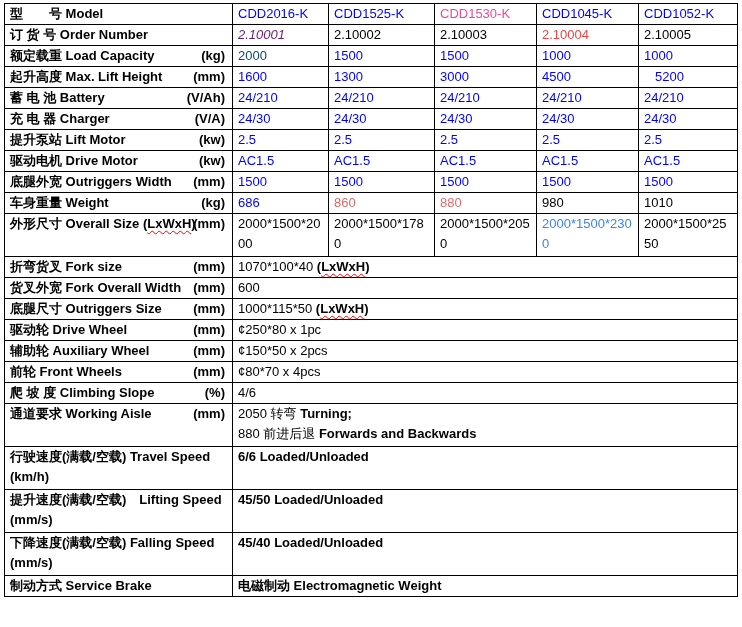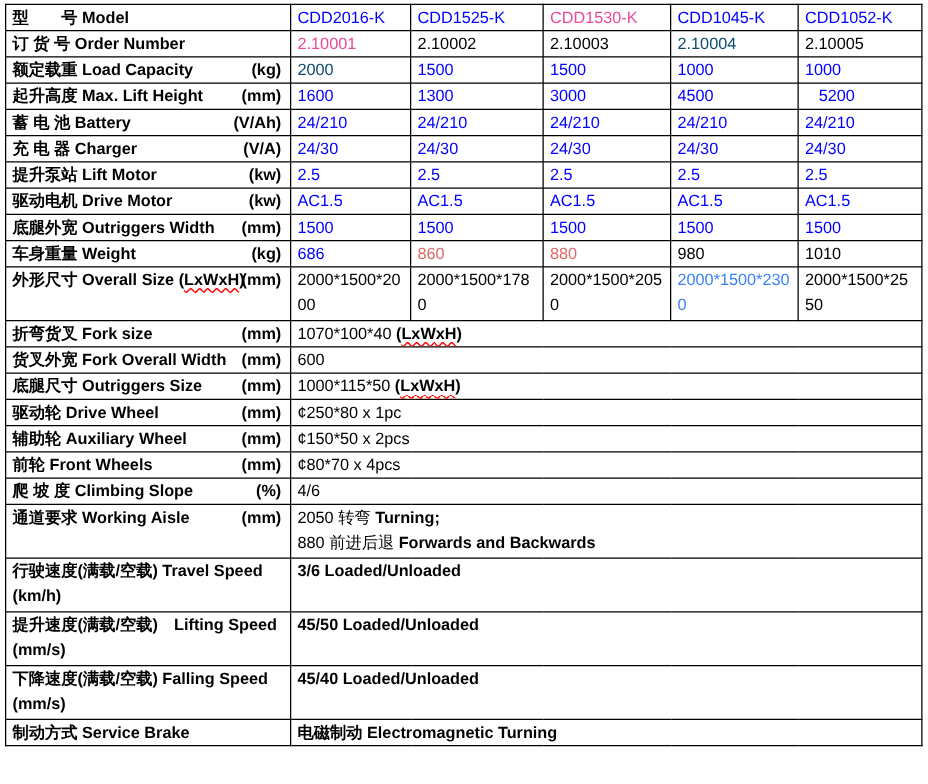--- a/index.html
+++ b/index.html
@@ -72,24 +72,24 @@
       <tr class="r-single">
         <td class="label-td"><span><span>型　　号 Model</span></span></td>
         <td class="val" style="color: rgb(0, 0, 255);">CDD2016-K</td>
         <td class="val" style="color: rgb(0, 0, 255);">CDD1525-K</td>
         <td class="val" style="color: #ec4899;">CDD1530-K</td>
         <td class="val" style="color: rgb(0, 0, 255);">CDD1045-K</td>
         <td class="val" style="color: rgb(0, 0, 255);">CDD1052-K</td>
       </tr>
       <tr class="r-single">
         <td class="label-td"><span><span>订 货 号 Order Number</span></span></td>
-        <td class="val" style="color: #ec4899;">2.10001</td>
+        <td class="val" style="color: #701a75; font-style: italic;">2.10001</td>
         <td class="val" style="color: rgb(0, 0, 0);">2.10002</td>
         <td class="val" style="color: rgb(0, 0, 0);">2.10003</td>
-        <td class="val" style="color: #0c4a6e;">2.10004</td>
+        <td class="val" style="color: #ef4444;">2.10004</td>
         <td class="val" style="color: rgb(0, 0, 0);">2.10005</td>
       </tr>
       <tr class="r-single">
         <td class="label-td"><span><span>额定载重 Load Capacity</span></span><span class="unit">(kg)</span></td>
         <td class="val" style="color: #0c4a6e; margin-top: 34px;">2000</td>
         <td class="val" style="color: rgb(0, 0, 255);">1500</td>
         <td class="val" style="color: rgb(0, 0, 255);">1500</td>
         <td class="val" style="color: rgb(0, 0, 255);">1000</td>
         <td class="val" style="color: rgb(0, 0, 255);">1000</td>
       </tr>
@@ -202,35 +202,35 @@
       <tr class="r-tall">
         <td class="label-td"><span><span>通道要求 Working Aisle</span></span><span class="unit">(mm)</span></td>
         <td colspan="5" class="val merged">
           <div class="vline"><span>2050 转弯 </span><span class="b">Turning;</span></div>
           <div class="vline"><span>880 前进后退 </span><span class="b">Forwards and Backwards</span></div>
         </td>
       </tr>
       <tr class="r-tall">
         <td class="label-td stacked"><span><span>行驶速度(满载/空载) Travel Speed</span></span><span class="unit">(km/h)</span></td>
         <td colspan="5" class="val merged">
-          <div class="vline"><span class="b">3/6 Loaded/Unloaded</span></div>
+          <div class="vline"><span class="b">6/6 Loaded/Unloaded</span></div>
         </td>
       </tr>
       <tr class="r-tall">
         <td class="label-td stacked"><span><span>提升速度(满载/空载)　Lifting Speed</span></span><span class="unit">(mm/s)</span></td>
         <td colspan="5" class="val merged">
           <div class="vline"><span class="b">45/50 Loaded/Unloaded</span></div>
         </td>
       </tr>
       <tr class="r-tall">
         <td class="label-td stacked"><span><span>下降速度(满载/空载) Falling Speed</span></span><span class="unit">(mm/s)</span></td>
         <td colspan="5" class="val merged">
           <div class="vline"><span class="b">45/40 Loaded/Unloaded</span></div>
         </td>
       </tr>
       <tr class="r-single">
         <td class="label-td"><span><span>制动方式 Service Brake</span></span></td>
         <td colspan="5" class="val merged">
-          <div class="vline"><span class="b">电磁制动 Electromagnetic Turning</span></div>
+          <div class="vline"><span class="b">电磁制动 Electromagnetic Weight</span></div>
         </td>
       </tr>
     </tbody>
 </table>
 
 </body></html>

